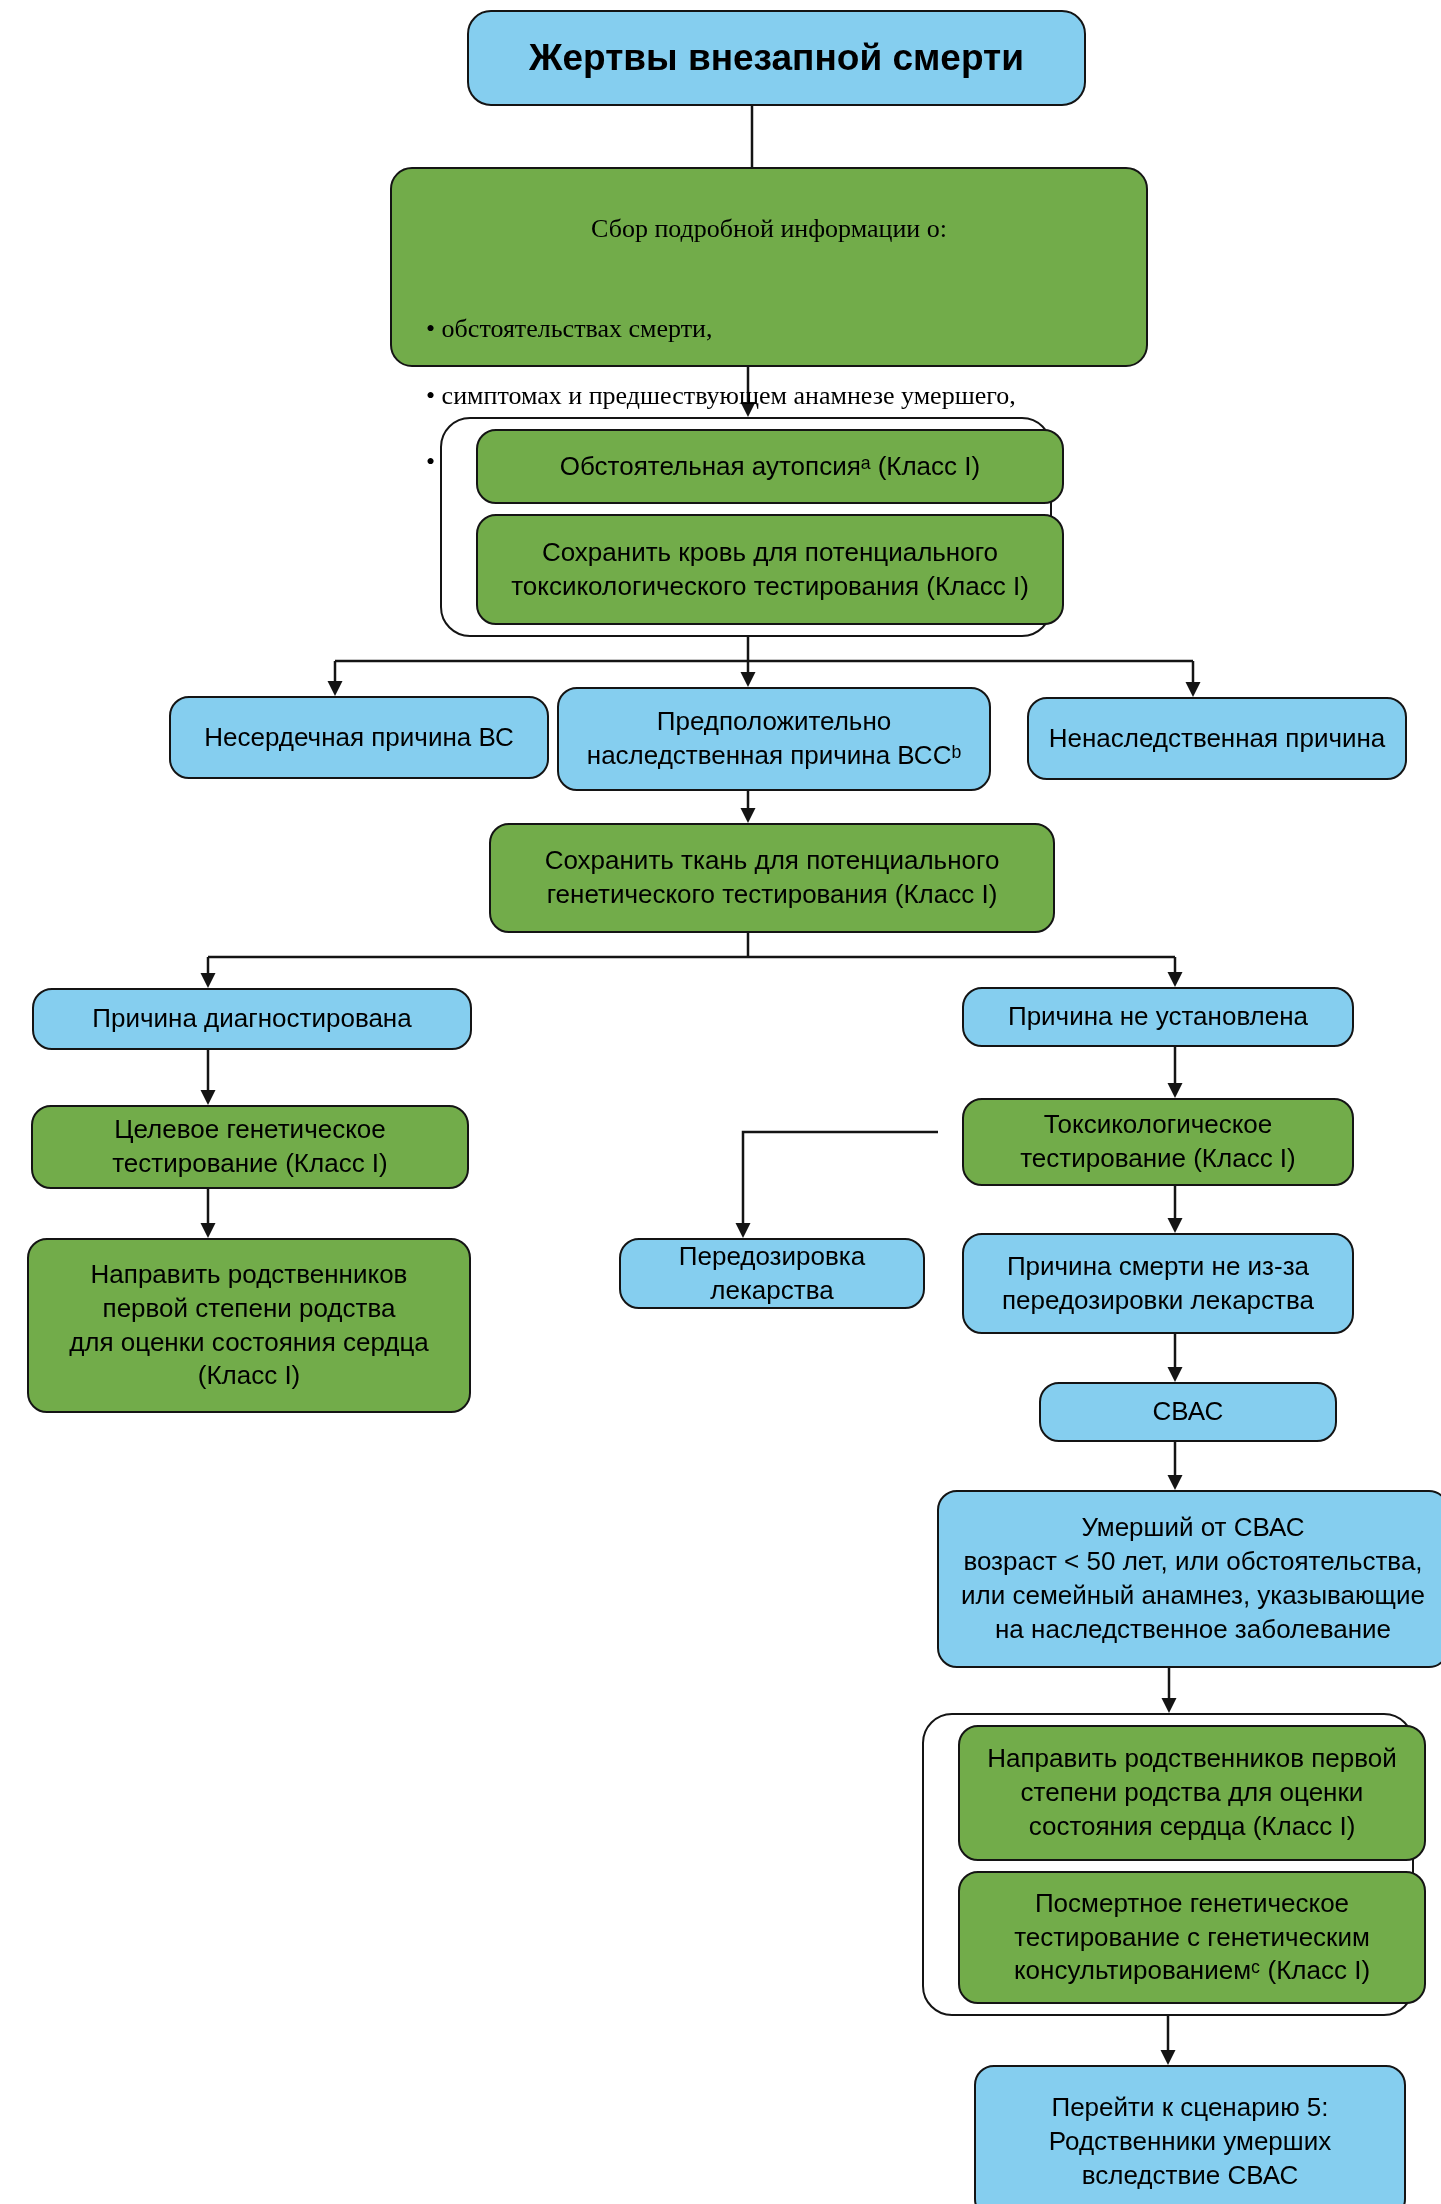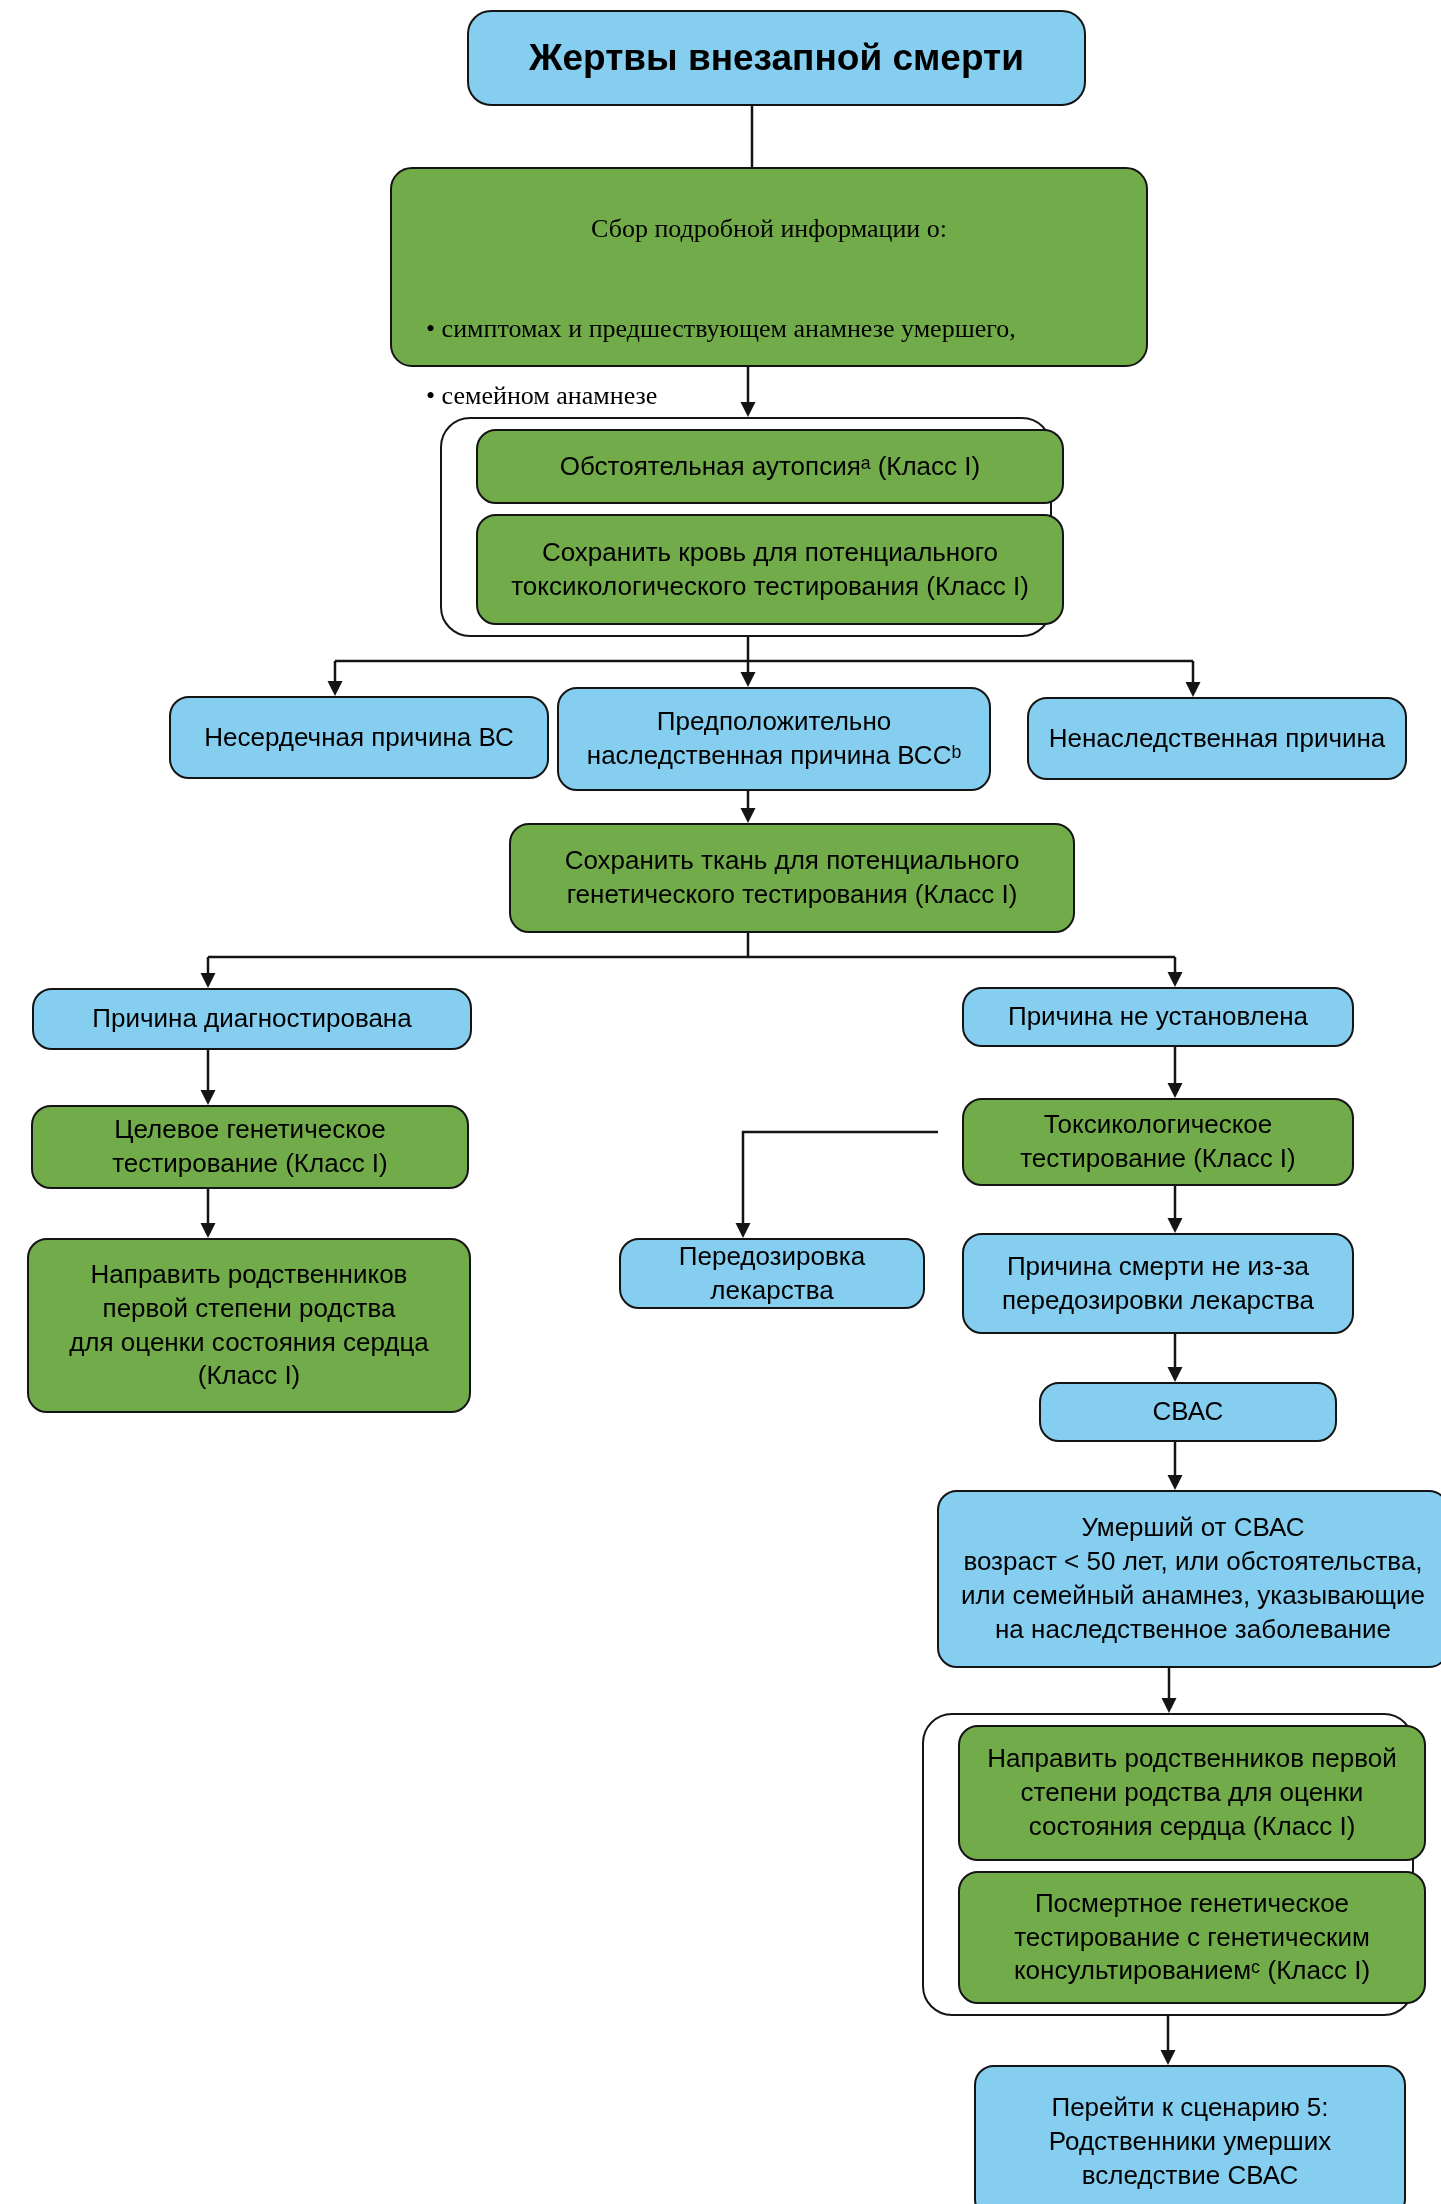--- a/index.html
+++ b/index.html
@@ -94,37 +94,38 @@
     <path d="M1175 1442 V1478" marker-end="url(#arrow)"></path>
     <path d="M1169 1668 V1701" marker-end="url(#arrow)"></path>
     <path d="M1168 2016 V2053" marker-end="url(#arrow)"></path>
   </svg>
 
   <div class="node blue title-node" style="left:443px;top:10px;width:619px;height:96px">Жертвы внезапной смерти</div>
 
   <div class="node green info-node" style="left:366px;top:167px;width:758px;height:200px">
     <div class="info-heading">Сбор подробной информации о:</div>
     <ul class="info-list">
+      <li>обстоятельствах смерти,</li>
       <li>симптомах и предшествующем анамнезе умершего,</li>
       <li>семейном анамнезе</li>
     </ul>
     <div class="info-footer">(Класс I)</div>
   </div>
 
   <div class="group-box" style="left:440px;top:417px;width:612px;height:220px"></div>
   <div class="node green" style="left:452px;top:429px;width:588px;height:75px">Обстоятельная аутопсияᵃ (Класс I)</div>
   <div class="node green" style="left:452px;top:514px;width:588px;height:111px">Сохранить кровь для потенциального
 токсикологического тестирования (Класс I)</div>
 
   <div class="node blue" style="left:145px;top:696px;width:380px;height:83px">Несердечная причина ВС</div>
   <div class="node blue" style="left:533px;top:687px;width:434px;height:104px">Предположительно
 наследственная причина ВССᵇ</div>
   <div class="node blue" style="left:1003px;top:697px;width:380px;height:83px">Ненаследственная причина</div>
 
-  <div class="node green" style="left:485px;top:823px;width:566px;height:110px">Сохранить ткань для потенциального
+  <div class="node green" style="left:465px;top:823px;width:566px;height:110px">Сохранить ткань для потенциального
 генетического тестирования (Класс I)</div>
 
   <div class="node blue" style="left:8px;top:988px;width:440px;height:62px">Причина диагностирована</div>
   <div class="node green" style="left:7px;top:1105px;width:438px;height:84px">Целевое генетическое
 тестирование (Класс I)</div>
   <div class="node green" style="left:3px;top:1238px;width:444px;height:175px">Направить родственников
 первой степени родства
 для оценки состояния сердца
 (Класс I)</div>
 

